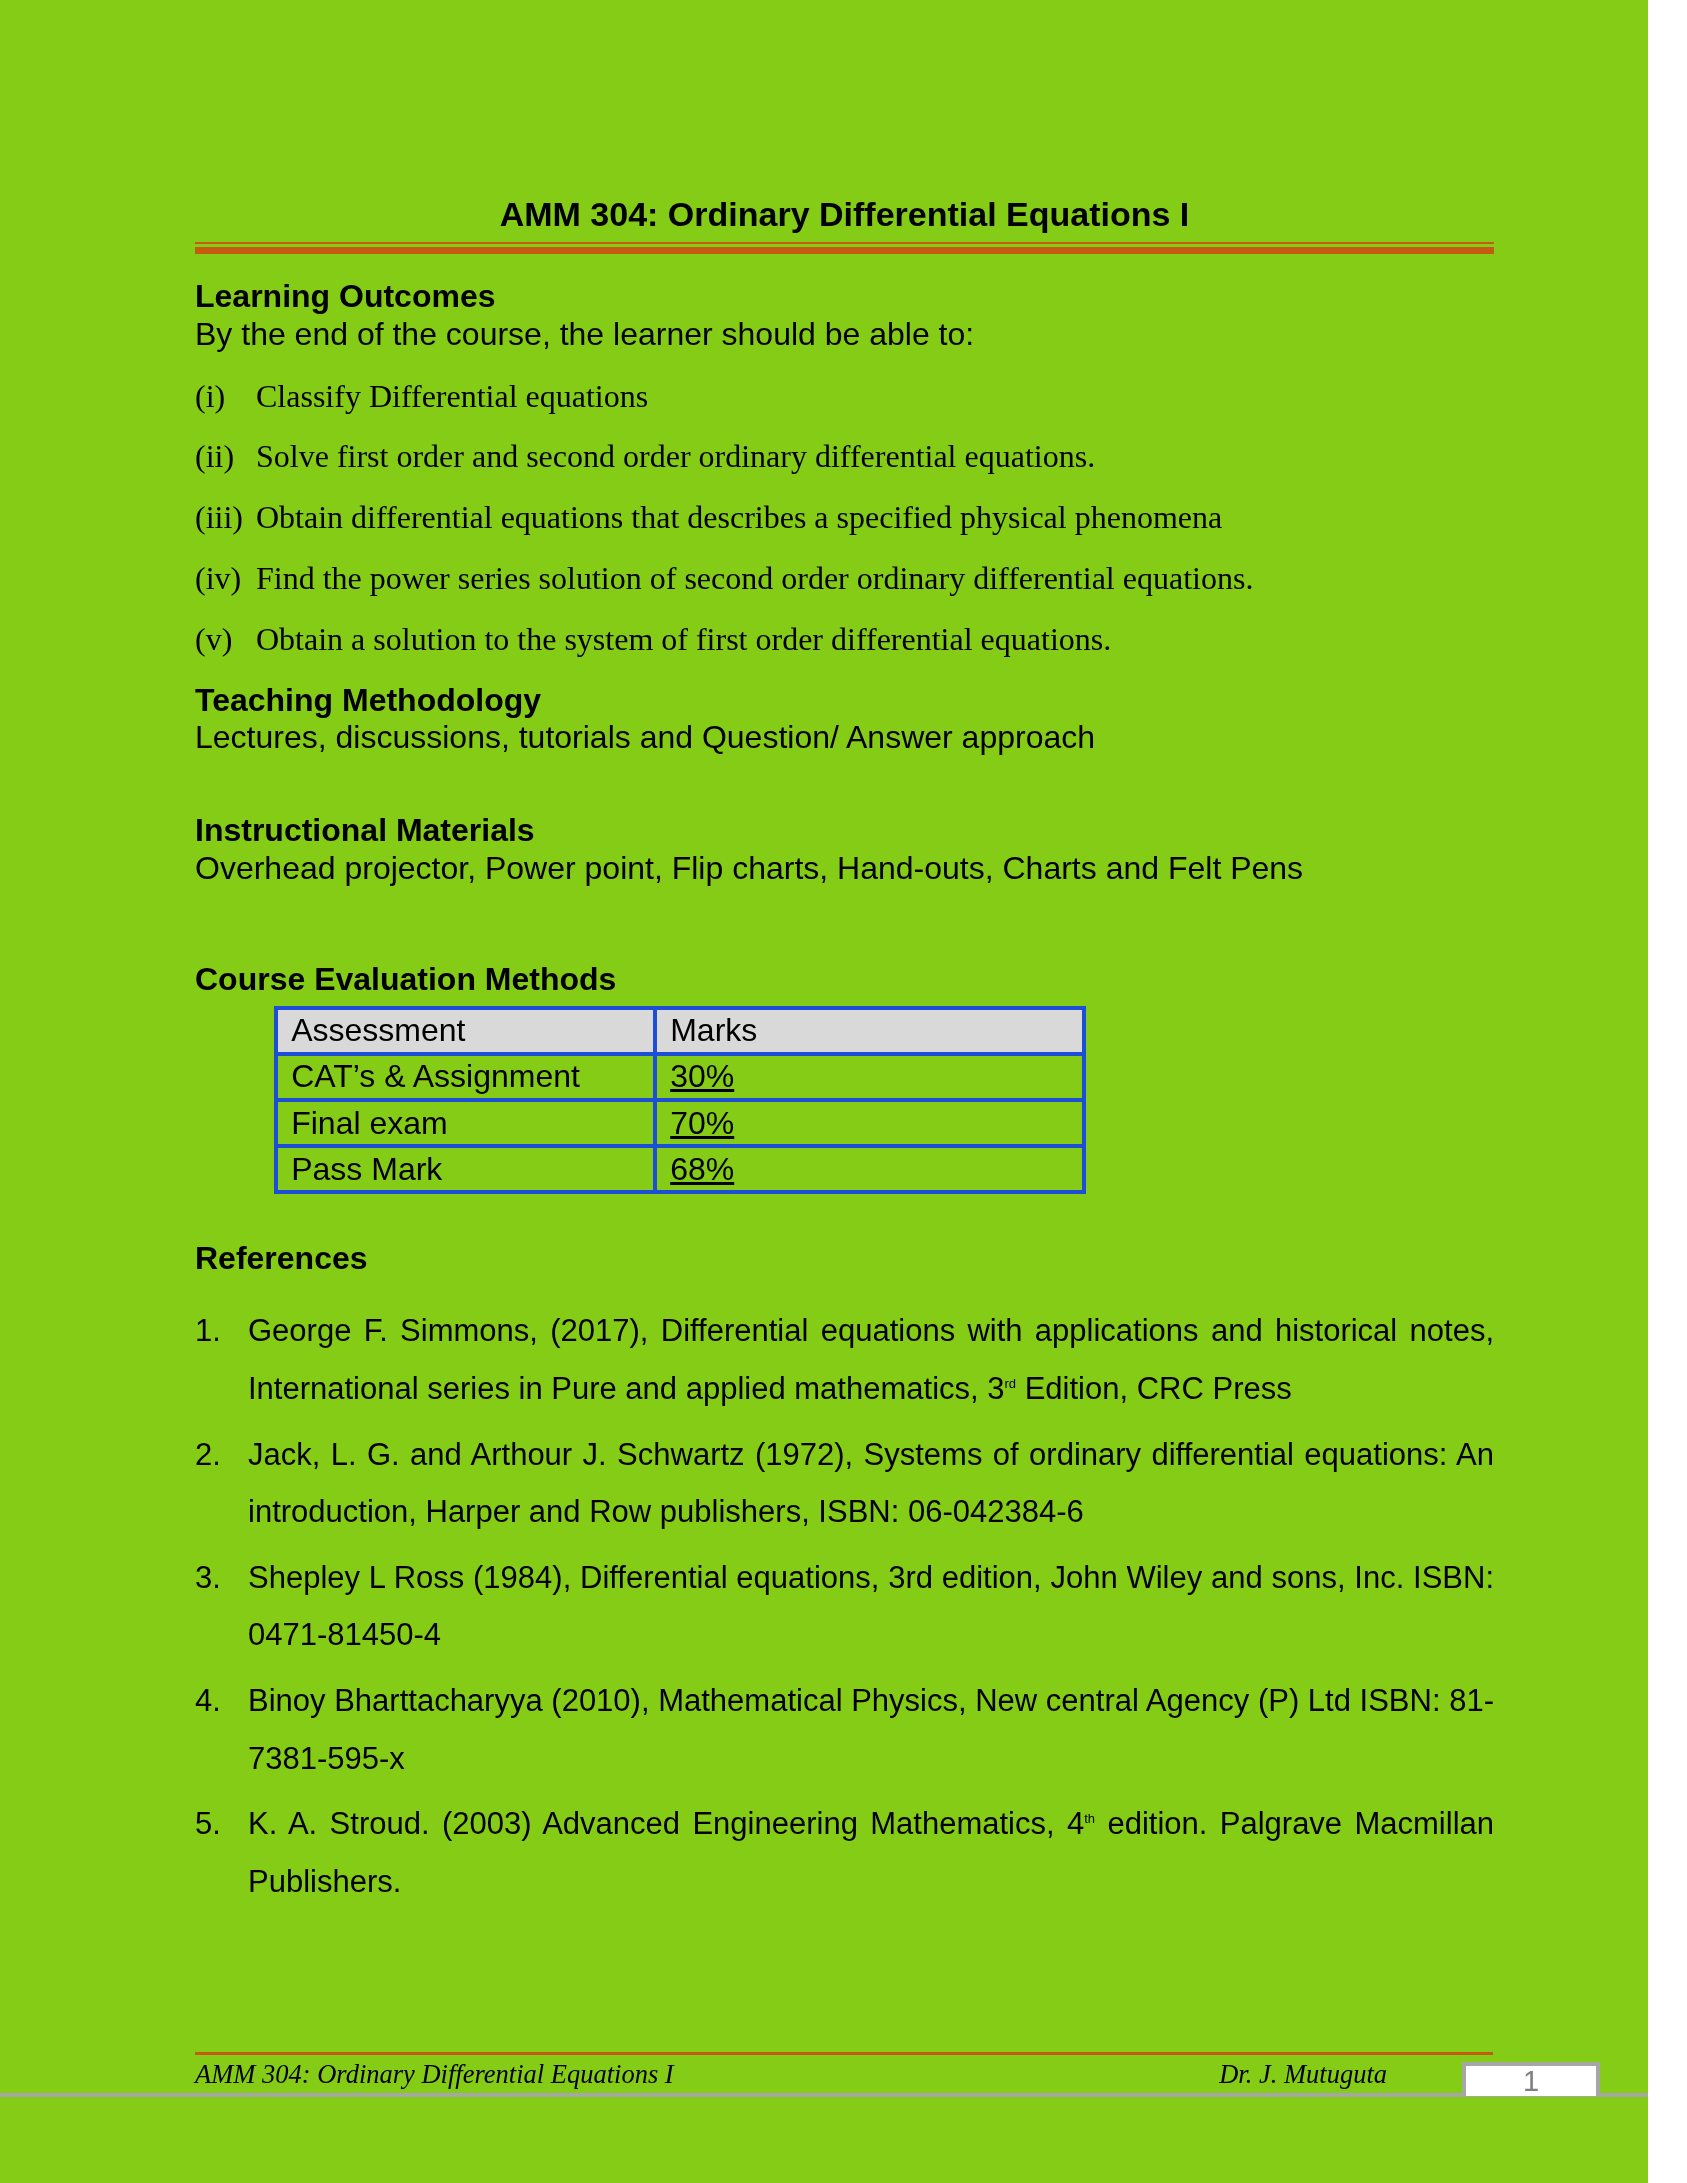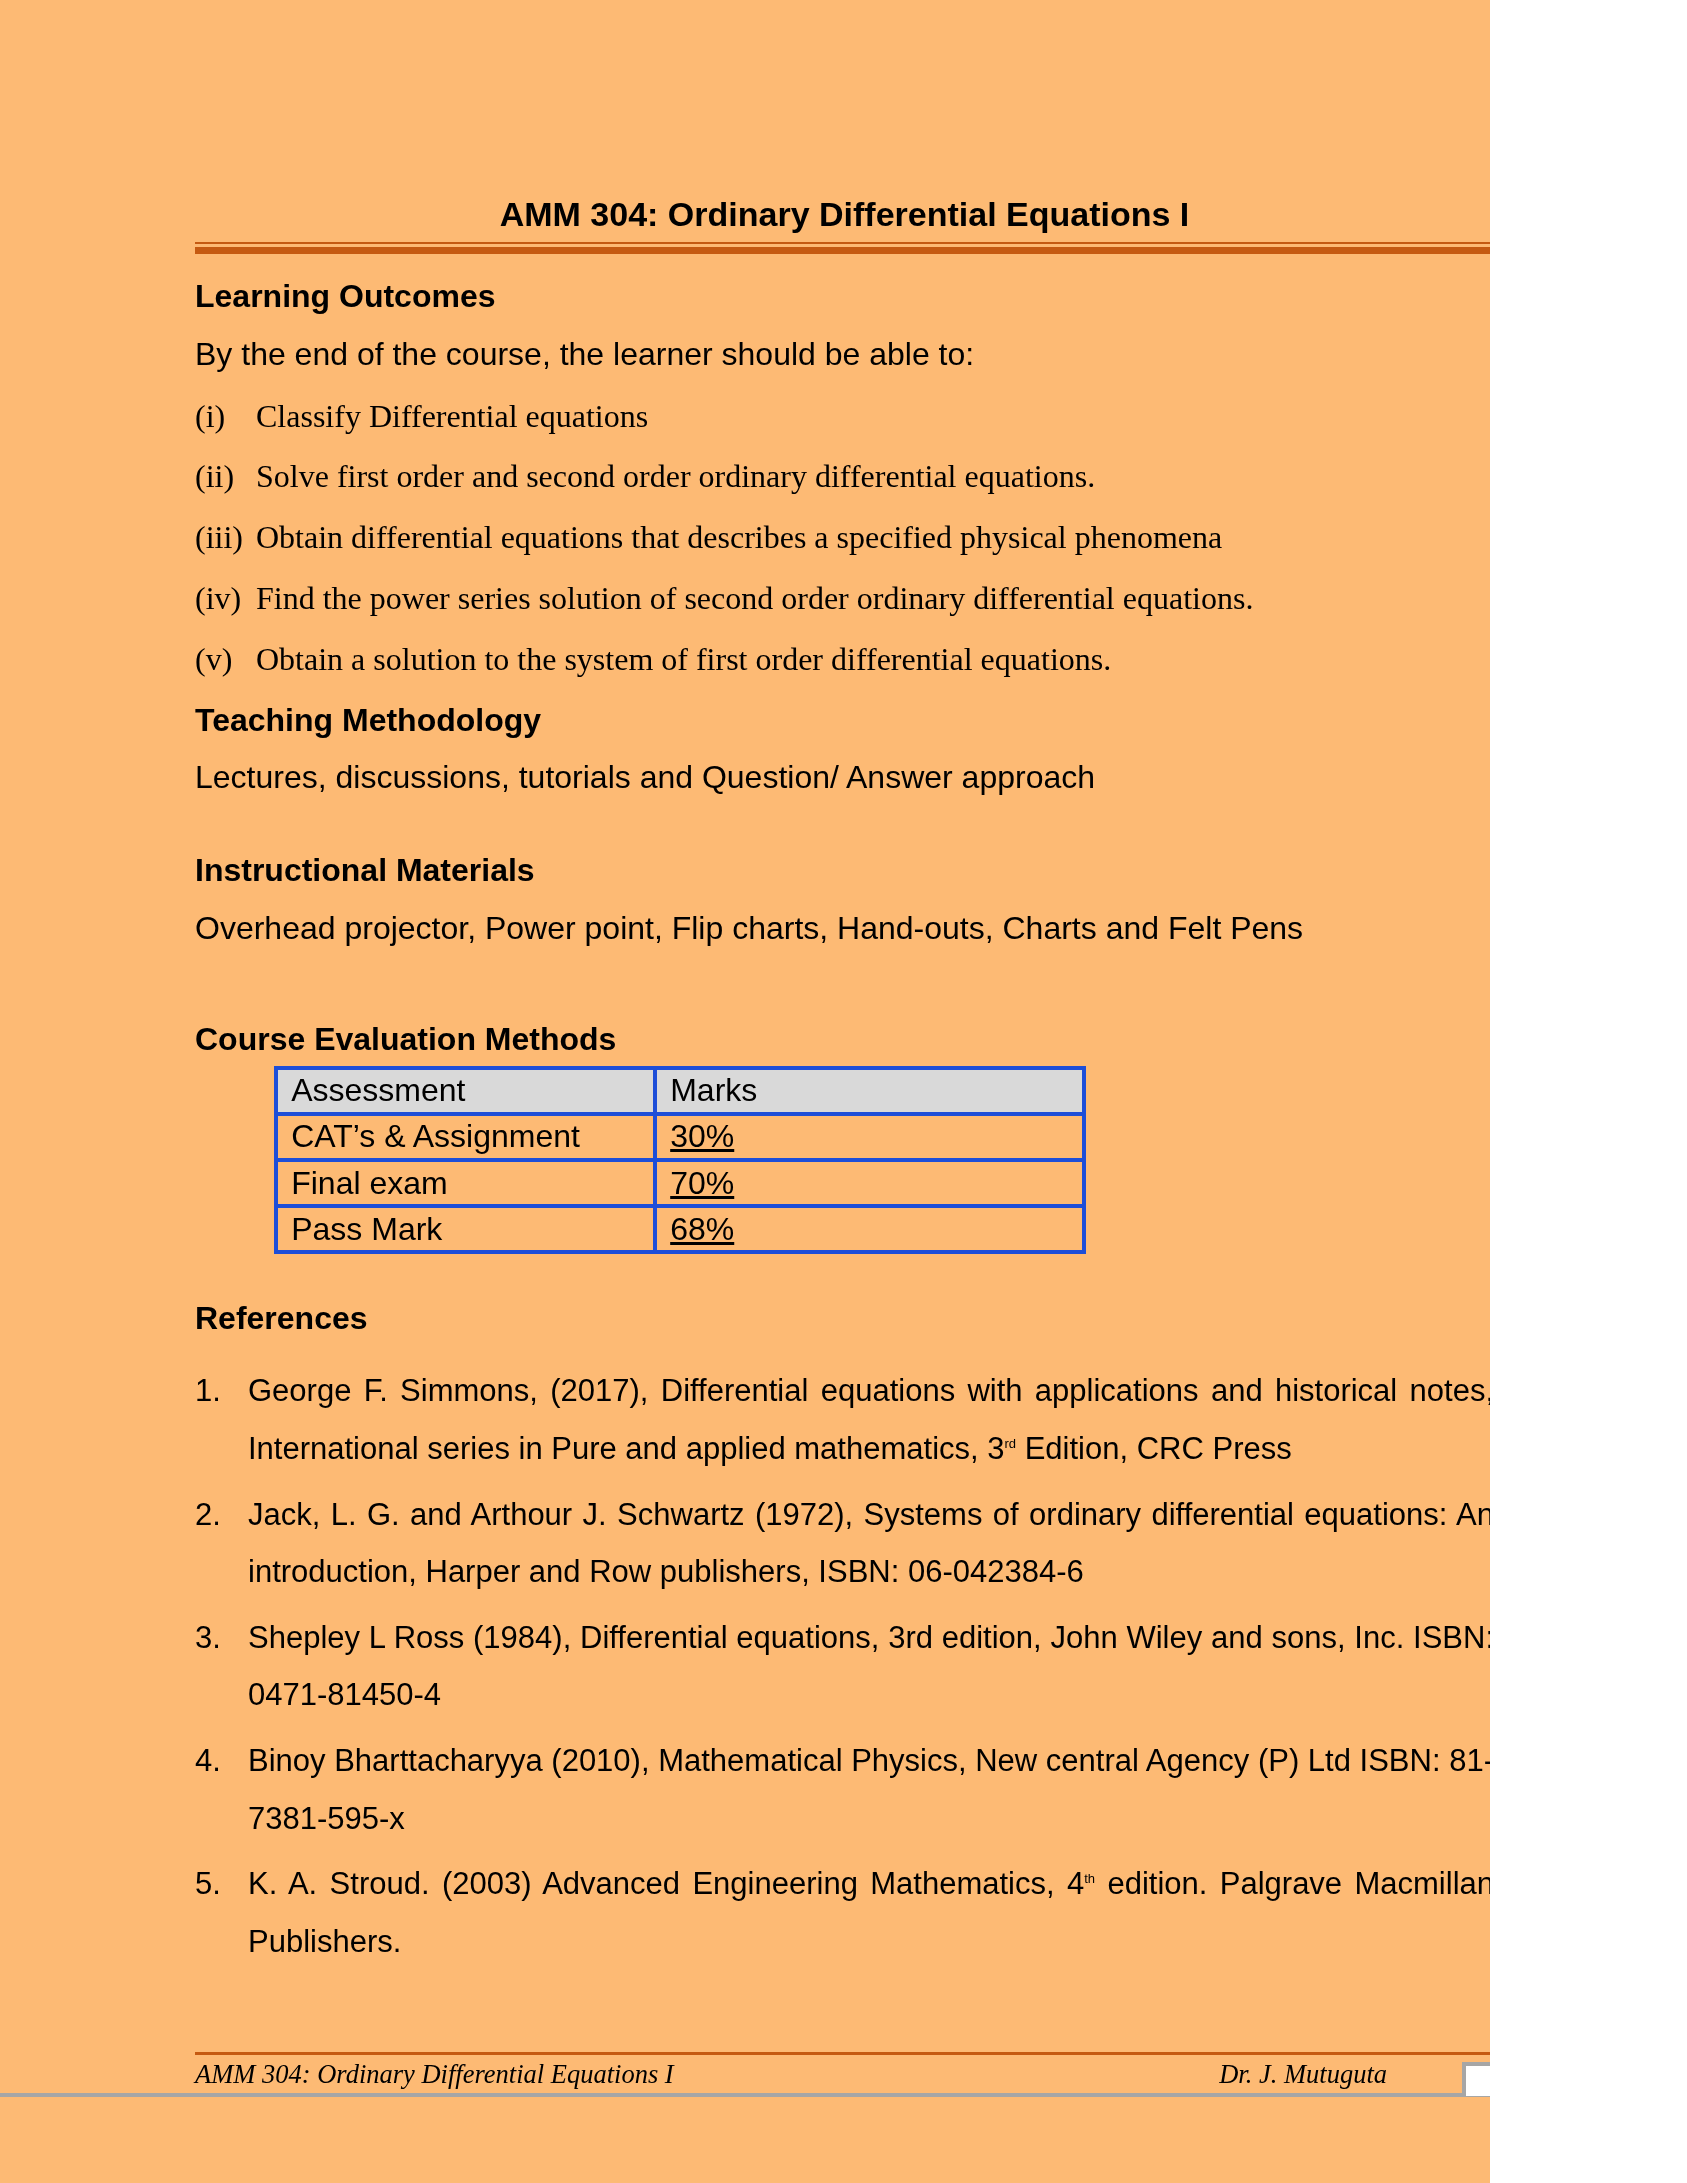--- a/index.html
+++ b/index.html
@@ -1,41 +1,41 @@
 <!DOCTYPE html>
 <html style="font-size:10.6px"><head>
 <meta charset="utf-8">
 <style>
   html, body { margin: 0; padding: 0; background: #ffffff; }
   .page {
     position: relative;
-    width: 1490px;
+    width: 1648px;
     height: 2183px;
-    background: #fdba74;
+    background: #84cc16;
     font-family: "Liberation Sans", sans-serif;
     color: #000000;
     overflow: hidden;
   }
   .content {
     position: absolute;
     left: 195px;
     top: 197px;
     width: 1299px;
   }
   .doc-title {
     text-align: center;
     font-size: 34px;
     font-weight: 600;
     line-height: 1.0;
   }
   .rule-thin  { margin-top: 10.6px; height: 2.6px;  background: #C55A11; }
   .rule-thick { margin-top: 2.6px;  height: 7.3px; background: #C55A11; }
 
   .h { font-size: 32px; font-weight: 700; line-height: 1.15; margin-top: 24px; }
-  .body-line { font-size: 32px; line-height: 1.15; margin-top: 21px; }
+  .body-line { font-size: 32px; line-height: 1.15; margin-top: 1px; }
 
   .roman-list { margin-top: 25px; font-family: "Liberation Serif", serif; }
   .roman-item { display: flex; font-size: 32px; line-height: 1.15; margin-bottom: 24px; }
   .roman-num  { flex: none; width: 61px; }
   .roman-text { flex: 1; }
 
   .h-teaching  { margin-top: 10.6px; }
   .h-materials { margin-top: 56px; }
   .h-eval      { margin-top: 74px; }
 

